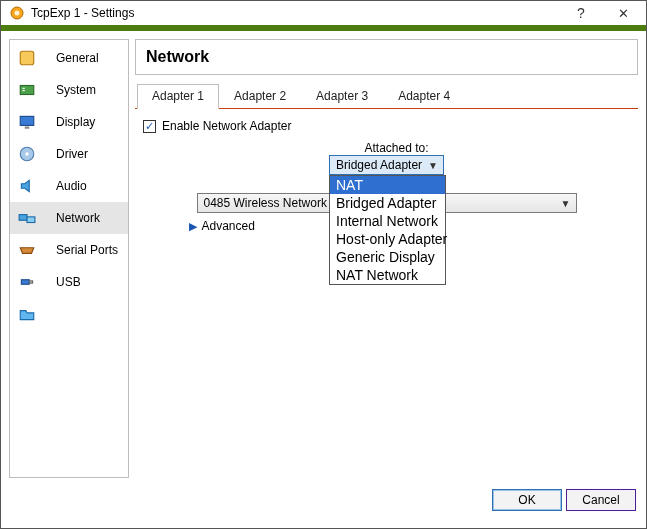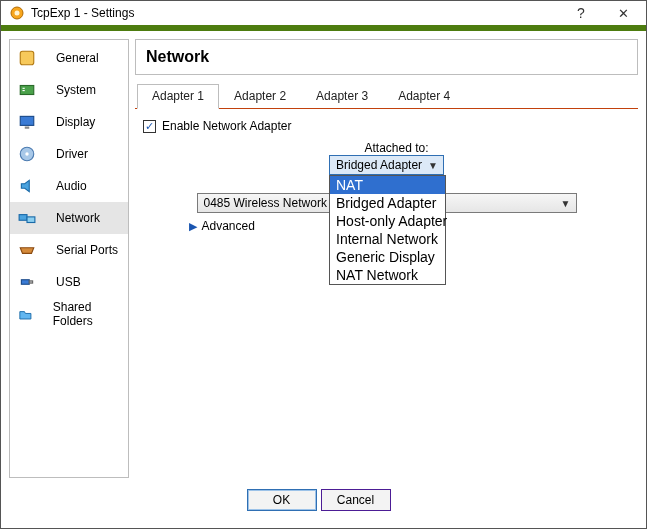--- a/index.html
+++ b/index.html
@@ -169,21 +169,21 @@
   }
   .adv-row .tri {
     font-size: 11px;
   }
   .adv-row .txt { color: #000; }
   
   .footer {
     height: 34px;
     display: flex;
     align-items: center;
-    justify-content: center;
+    justify-content: flex-end;
     gap: 4px;
     padding: 0 10px 6px 0;
   }
   .btn {
     min-width: 70px;
     height: 22px;
     border: 1px solid #4c1d95;
     background: #f3f3f3;
     display: flex; align-items: center; justify-content: center;
     font-size: 12px;
@@ -285,21 +285,20 @@
           </svg>
         </span>
       <span>USB</span>
     </div>
     <div class="side-item">
       <span class="ico">
           <svg viewBox="0 0 16 16">
             <path d="M2 5 h5 l1 2 h6 v6 h-12 z" fill="#62b6f0" stroke="#1a6aa8"></path>
           </svg>
         </span>
-      <span>Shared Folders</span>
     </div>
   </div>
 
   <div class="main">
     <div class="main-header">
       <h1>Network</h1>
     </div>
 
     <div class="tabs">
       <div class="tab active"><span>Adapter 1</span></div>
@@ -315,22 +314,22 @@
       </div>
 
       <div class="form-row">
         <span class="lbl">Attached to:</span>
         <div class="combo small focused">
           <span class="val">Bridged Adapter</span>
           <span class="caret">▼</span>
           <div class="dropdown">
             <div class="opt hl"><span>NAT</span></div>
             <div class="opt"><span>Bridged Adapter</span></div>
+            <div class="opt"><span>Internal Network</span></div>
             <div class="opt"><span>Host-only Adapter</span></div>
-            <div class="opt"><span>Internal Network</span></div>
             <div class="opt"><span>Generic Display</span></div>
             <div class="opt"><span>NAT Network</span></div>
           </div>
         </div>
       </div>
 
       <div class="form-row">
         <span class="lbl">Ports:</span>
         <div class="combo wide">
           <span class="val">0485 Wireless Network Adapter</span>

